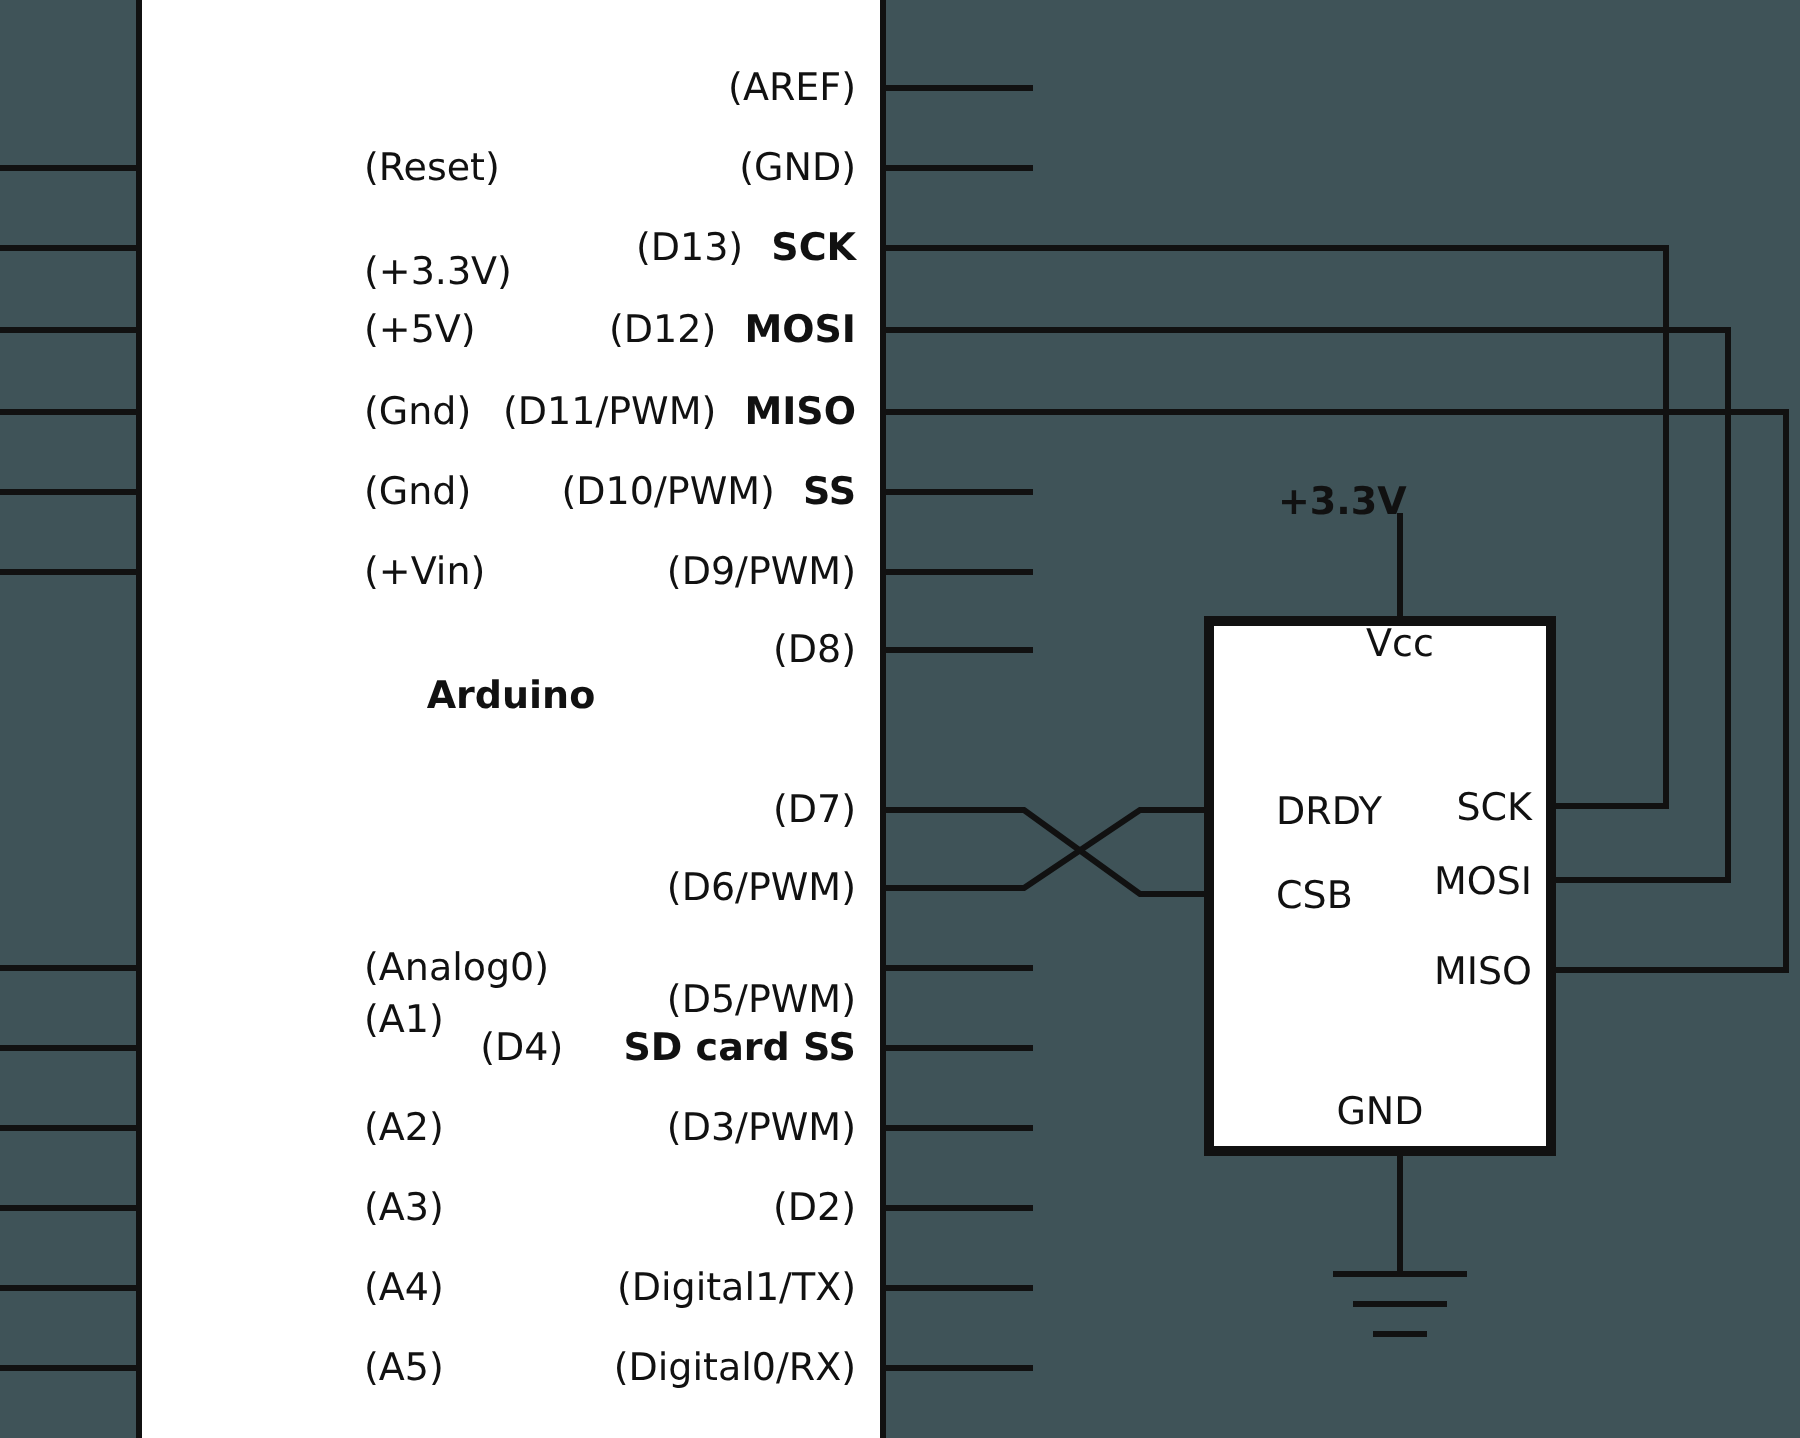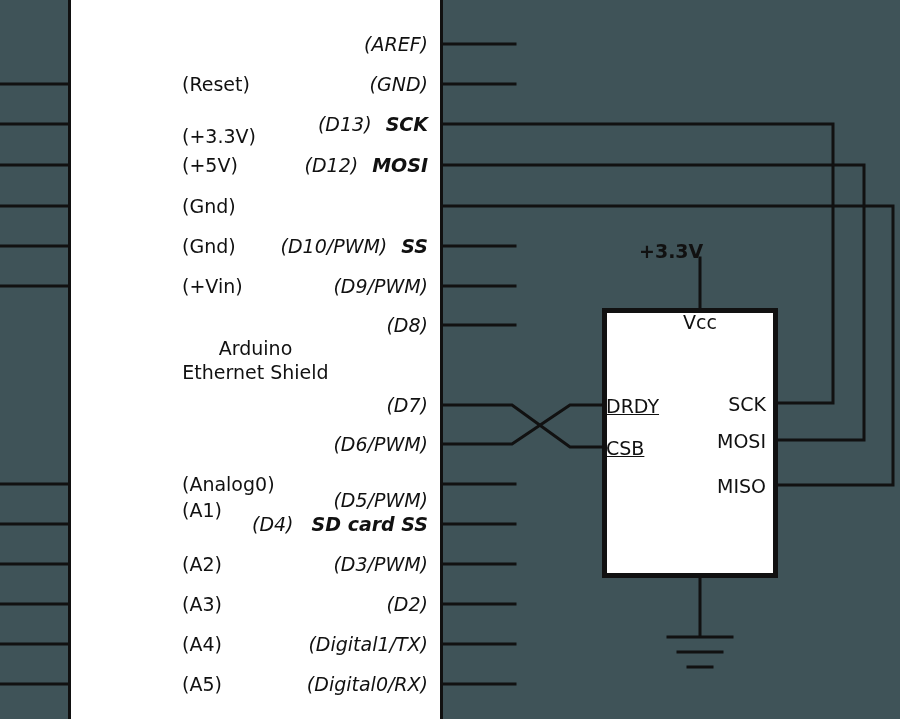--- a/index.html
+++ b/index.html
@@ -53,36 +53,36 @@
     line-height: 1;
   }
   .pin-left {
     left: 80px;
     text-align: left;
     margin-left: 31px;
   }
   .pin-right {
     right: 0px;
     text-align: left;
-    font-style: italic;
   }
   #arduino-board .pin-right {
     right: 12px;
   }
   .bold {
     font-weight: bold;
   }
   .board-name {
     position: absolute;
     font-size: 19px;
     color: #111111;
     text-align: center;
     line-height: 1.25;
     width: 100%;
     left: 0;
+    font-weight: bold;
   }
   #arduino-name {
     top: 338px;
   }
   .sensor-label {
     position: absolute;
     font-size: 19px;
     color: #111111;
     white-space: nowrap;
     line-height: 1;
@@ -99,22 +99,21 @@
     text-align: center;
     top: 354px;
   }
   #sensor-gnd {
     left: 0;
     width: 100%;
     text-align: center;
     top: 547px;
   }
   .sensor-left {
-    left: 606px;
-    text-decoration: underline;
+    left: 638px;
   }
   #supply-label {
     position: absolute;
     left: 0;
     width: 900px;
     text-align: center;
     font-size: 19px;
     font-weight: bold;
     color: #111111;
     top: 240px;
@@ -173,21 +172,20 @@
       <line x1="700" y1="578" x2="700" y2="636"></line>
       <line x1="668" y1="637" x2="732" y2="637"></line>
       <line x1="678" y1="652" x2="722" y2="652"></line>
       <line x1="688" y1="667" x2="712" y2="667"></line>
     </g>
   </svg>
 
   <div class="board" id="arduino-board">
     <div class="board-name" id="arduino-name">
       <div>Arduino</div>
-      <div>Ethernet Shield</div>
     </div>
 
     <div class="pin-label pin-left" style="top:76px">(Reset)</div>
     <div class="pin-label pin-left" style="top:128px">(+3.3V)</div>
     <div class="pin-label pin-left" style="top:157px">(+5V)</div>
     <div class="pin-label pin-left" style="top:198px">(Gnd)</div>
     <div class="pin-label pin-left" style="top:238px">(Gnd)</div>
     <div class="pin-label pin-left" style="top:278px">(+Vin)</div>
     <div class="pin-label pin-left" style="top:476px">(Analog0)</div>
     <div class="pin-label pin-left" style="top:502px">(A1)</div>
@@ -203,20 +201,24 @@
       <span>(GND)</span>
     </div>
     <div class="pin-label pin-right" style="top:116px">
       <span>(D13)</span>
       <span class="bold" style="margin-left: 8px;">SCK</span>
     </div>
     <div class="pin-label pin-right" style="top:157px">
       <span>(D12)</span>
       <span class="bold" style="margin-left: 8px;">MOSI</span>
     </div>
+    <div class="pin-label pin-right" style="top:198px">
+      <span>(D11/PWM)</span>
+      <span class="bold" style="margin-left: 8px;">MISO</span>
+    </div>
     <div class="pin-label pin-right" style="top:238px">
       <span>(D10/PWM)</span>
       <span class="bold" style="margin-left: 8px;">SS</span>
     </div>
     <div class="pin-label pin-right" style="top:278px">
       <span>(D9/PWM)</span>
     </div>
     <div class="pin-label pin-right" style="top:317px">
       <span>(D8)</span>
     </div>
@@ -224,21 +226,21 @@
       <span>(D7)</span>
     </div>
     <div class="pin-label pin-right" style="top:436px">
       <span>(D6/PWM)</span>
     </div>
     <div class="pin-label pin-right" style="top:492px">
       <span>(D5/PWM)</span>
     </div>
     <div class="pin-label pin-right" style="top:516px">
       <span>(D4)</span>
-      <span class="bold" style="margin-left: 12px;">SD card SS</span>
+      <span class="bold" style="margin-left: 24px;">SD card SS</span>
     </div>
     <div class="pin-label pin-right" style="top:556px">
       <span>(D3/PWM)</span>
     </div>
     <div class="pin-label pin-right" style="top:596px">
       <span>(D2)</span>
     </div>
     <div class="pin-label pin-right" style="top:636px">
       <span>(Digital1/TX)</span>
     </div>
@@ -248,20 +250,21 @@
   </div>
 
   <div class="board" id="sensor-board">
   </div>
 
   <div id="supply-label">
     <span>+3.3V</span>
   </div>
 
   <div class="sensor-label" id="sensor-vcc" style="left:602px; width:196px; top:313px;">Vcc</div>
+  <div class="sensor-label" id="sensor-gnd" style="left:602px; width:176px; top:547px;">GND</div>
 
   <div class="sensor-label sensor-left" style="top:397px">DRDY</div>
   <div class="sensor-label sensor-left" style="top:439px">CSB</div>
 
   <div class="sensor-label" style="left:602px; width:164px; text-align:right; top:395px">SCK</div>
   <div class="sensor-label" style="left:602px; width:164px; text-align:right; top:432px">MOSI</div>
   <div class="sensor-label" style="left:602px; width:164px; text-align:right; top:477px">MISO</div>
 
 </div>
 

